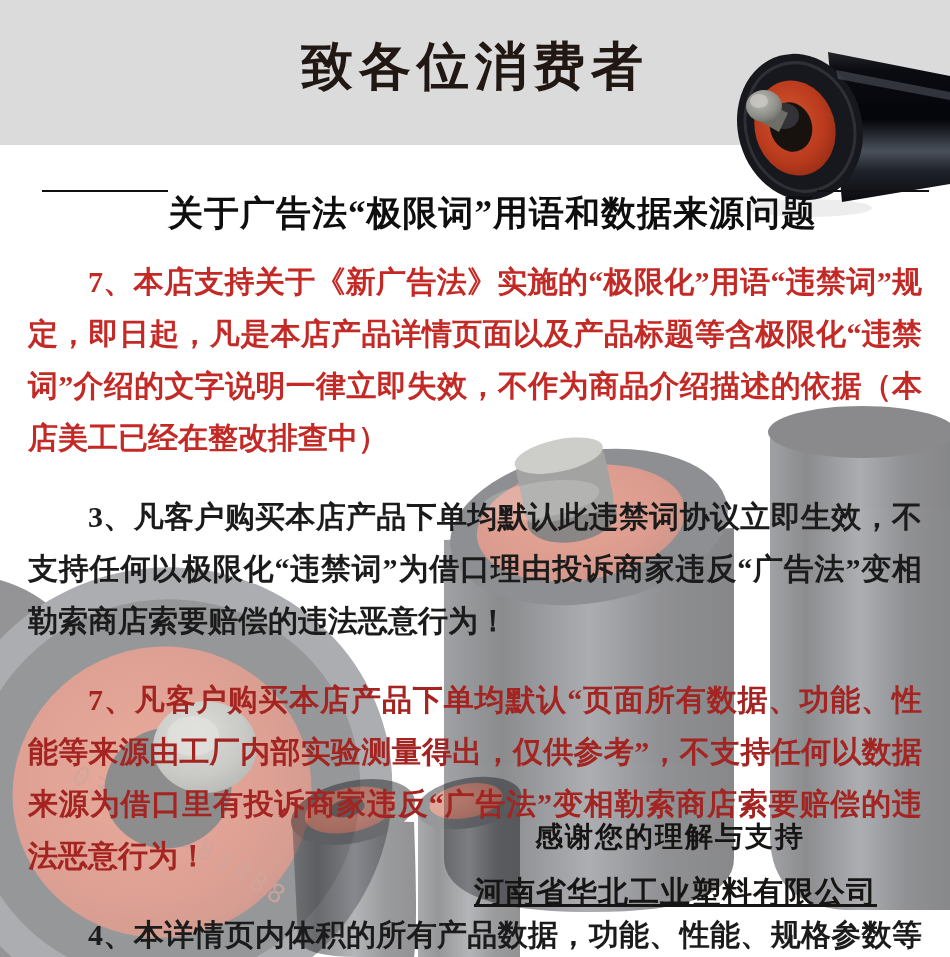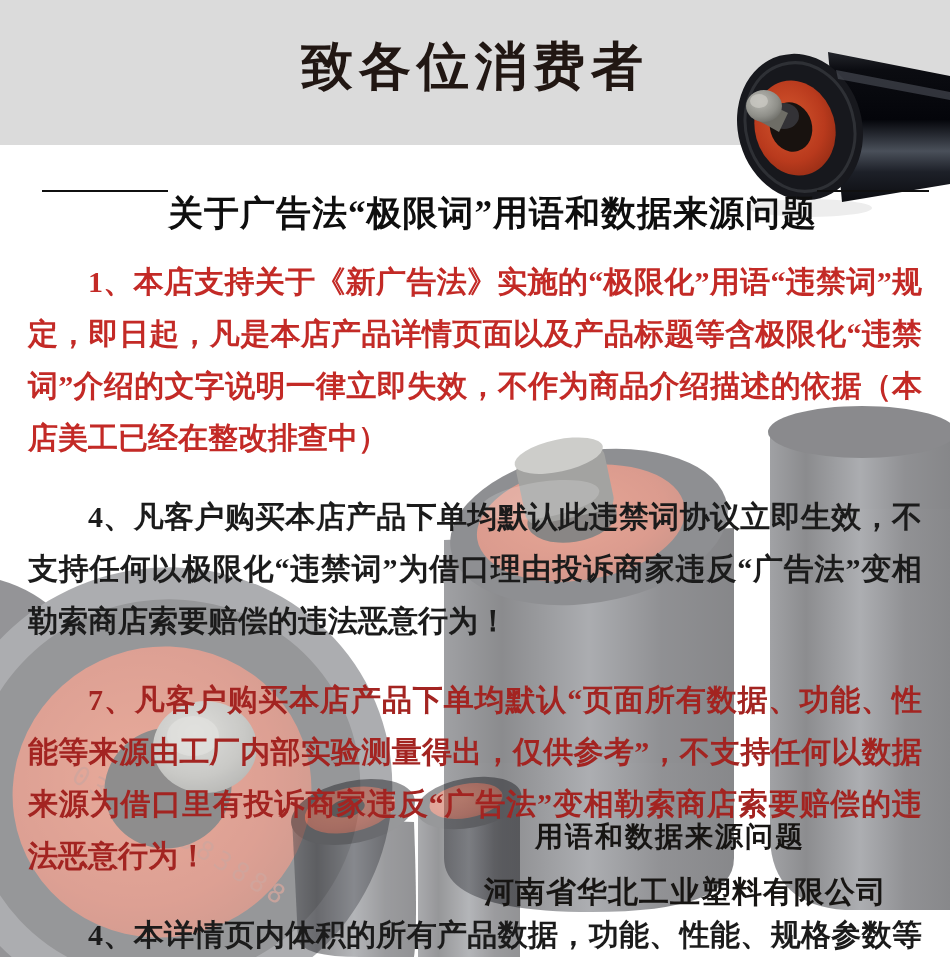--- a/index.html
+++ b/index.html
@@ -35,21 +35,21 @@
   }
   .content p{margin:0 0 27px 0;text-indent:2em;}
   .p-red{color:#c32a26;}
   .p-black{color:#1b1b1b;}
   .p-maroon{color:#a32421;}
   .closing{
     position:absolute;left:470px;top:818px;width:400px;text-align:center;
     color:#171513;font-weight:bold;
   }
   .closing-thanks{font-size:28px;margin:0 0 16px 0;letter-spacing:2px;white-space:nowrap;}
-  .closing-company{font-size:30px;margin:14px;letter-spacing:1px;white-space:nowrap;}
+  .closing-company{font-size:30px;margin:4px;letter-spacing:1px;white-space:nowrap;text-decoration:underline;}
 </style>
 </head>
 <body>
 
 <div class="page">
 
   <div class="header-band"></div>
 
   <svg class="photo-layer" width="950" height="957" viewBox="0 0 950 957">
     <defs>
@@ -140,24 +140,24 @@
 
   <div class="title">致各位消费者</div>
 
   <div class="subtitle-row">
     <div class="hline hline-left"></div>
     <div class="subtitle-text">关于广告法“极限词”用语和数据来源问题</div>
     <div class="hline hline-right"></div>
   </div>
 
   <div class="content">
-    <p class="p-red">1、本店支持关于《新广告法》实施的“极限化”用语“违禁词”规定，即日起，凡是本店产品详情页面以及产品标题等含极限化“违禁词”介绍的文字说明一律立即失效，不作为商品介绍描述的依据（本店美工已经在整改排查中）</p>
-    <p class="p-black">4、凡客户购买本店产品下单均默认此违禁词协议立即生效，不支持任何以极限化“违禁词”为借口理由投诉商家违反“广告法”变相勒索商店索要赔偿的违法恶意行为！</p>
+    <p class="p-red">7、本店支持关于《新广告法》实施的“极限化”用语“违禁词”规定，即日起，凡是本店产品详情页面以及产品标题等含极限化“违禁词”介绍的文字说明一律立即失效，不作为商品介绍描述的依据（本店美工已经在整改排查中）</p>
+    <p class="p-black">3、凡客户购买本店产品下单均默认此违禁词协议立即生效，不支持任何以极限化“违禁词”为借口理由投诉商家违反“广告法”变相勒索商店索要赔偿的违法恶意行为！</p>
     <p class="p-maroon">7、凡客户购买本店产品下单均默认“页面所有数据、功能、性能等来源由工厂内部实验测量得出，仅供参考”，不支持任何以数据来源为借口里有投诉商家违反“广告法”变相勒索商店索要赔偿的违法恶意行为！</p>
     <p class="p-black">4、本详情页内体积的所有产品数据，功能、性能、规格参数等都是由工厂内部实验测量得出，仅供参考，具体信息请以实物为准！</p>
   </div>
 
   <div class="closing">
-    <p class="closing-thanks">用语和数据来源问题</p>
+    <p class="closing-thanks">感谢您的理解与支持</p>
     <p class="closing-company">河南省华北工业塑料有限公司</p>
   </div>
 
 </div>
 
 </body></html>

